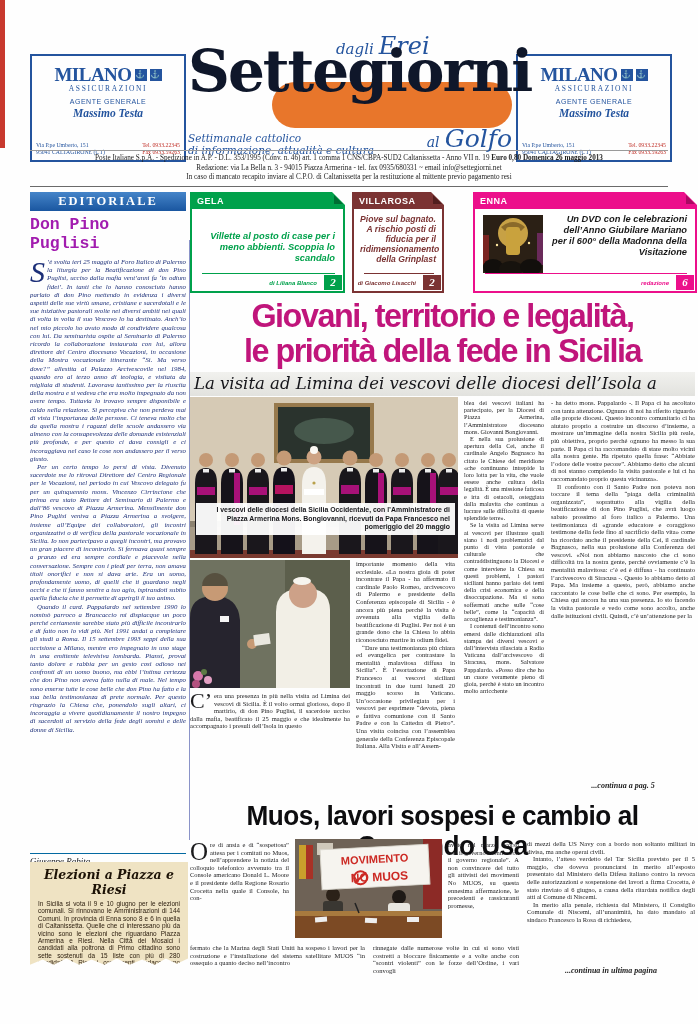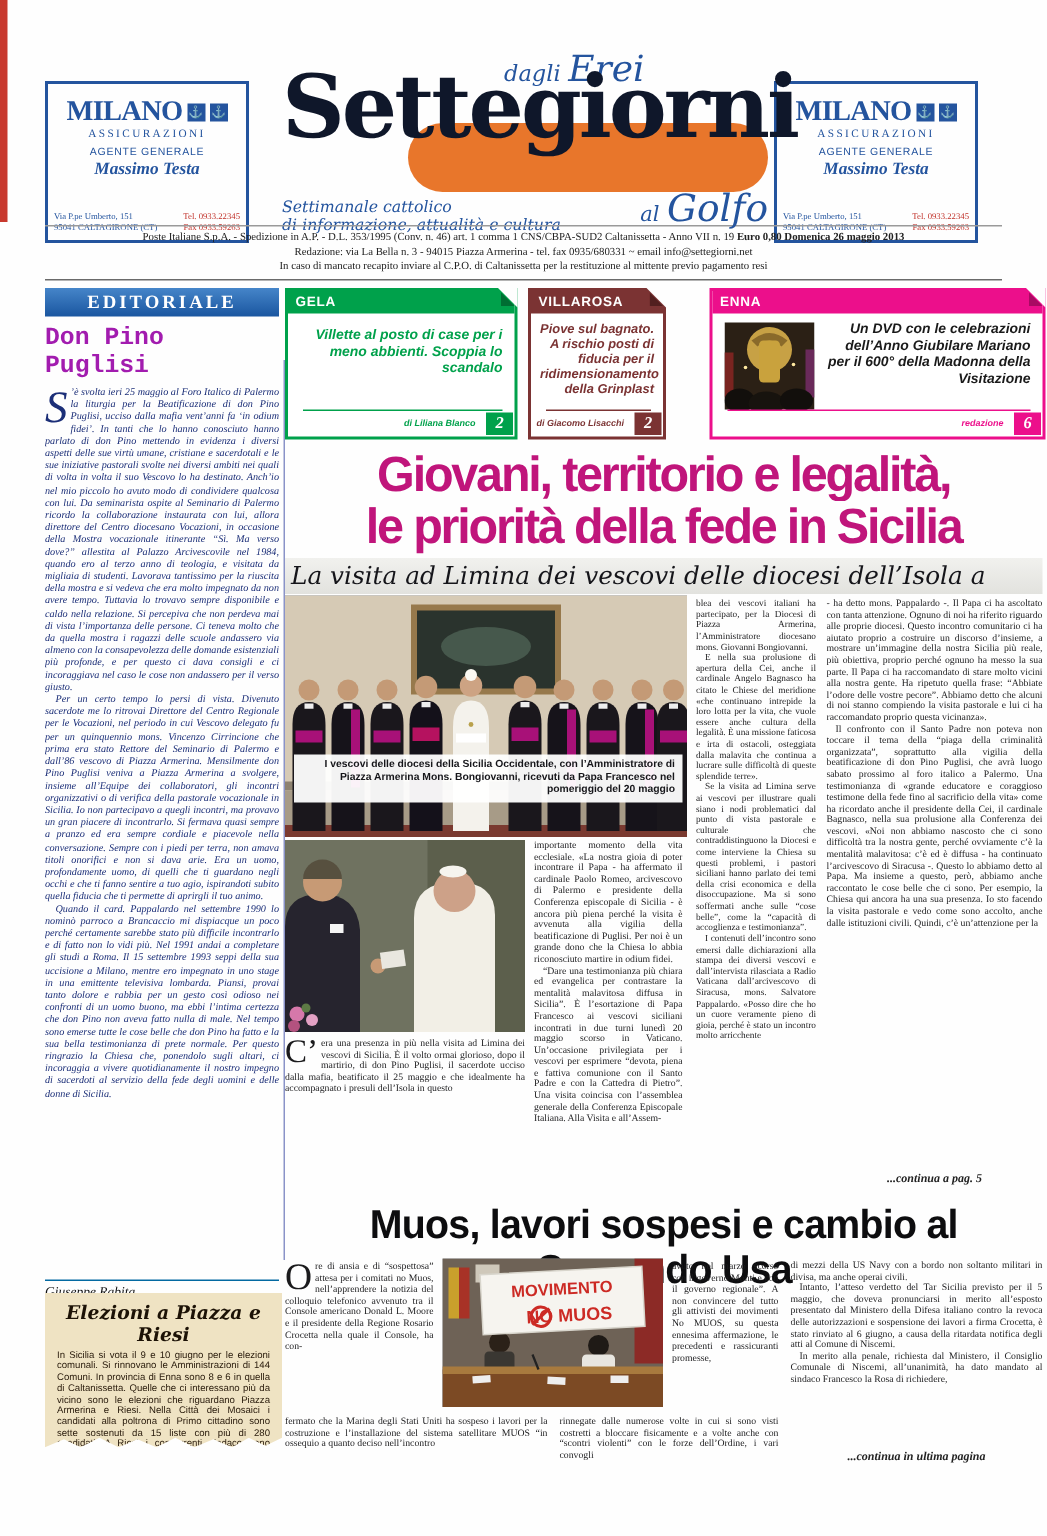--- a/index.html
+++ b/index.html
@@ -3,21 +3,21 @@
 <meta charset="utf-8">
 <style>
   html,body{margin:0;padding:0;background:#e9e9e7;}
   .page{position:relative;width:698px;height:1024px;margin:0 auto;background:#fefefe;
         font-family:"Liberation Serif",serif;overflow:hidden;color:#1a1a1a;}
 
   
   .red-strip{position:absolute;left:0;top:0;width:5px;height:148px;background:#c8392e;}
 
   
-  .adbox{position:absolute;top:54px;width:136px;height:108px;border:2px solid #24549E;
+  .adbox{position:absolute;top:54px;width:156px;height:108px;border:2px solid #24549E;
          box-sizing:border-box;text-align:center;color:#24549E;display:flex;flex-direction:column;}
   .ad-brandrow{display:flex;justify-content:center;align-items:center;gap:3px;margin-top:8px;}
   .ad-brand{font-family:"Liberation Serif",serif;font-weight:bold;font-size:19px;letter-spacing:-0.5px;}
   .anch{display:inline-block;width:12px;height:12px;background:#24549E;color:#fff;font-size:8px;
         line-height:12px;text-align:center;}
   .ad-sub{font-size:7.5px;font-weight:normal;letter-spacing:1.6px;margin-top:-2px;}
   .ad-role{font-family:"Liberation Sans",sans-serif;font-size:7px;margin-top:5px;letter-spacing:0.5px;}
   .ad-agent{font-style:italic;font-weight:bold;font-size:11.5px;margin-top:2px;}
   .ad-foot{margin-top:auto;display:flex;justify-content:space-between;padding:0 4px 4px;
            font-size:5.8px;line-height:7px;text-align:left;}
@@ -69,21 +69,21 @@
   .elect-foot{text-align:right;font-weight:bold;font-style:italic;font-size:7px;margin-top:2px;color:#1c1206;}
 
   
   .teaser{position:absolute;top:192px;height:101px;background:#fff;box-sizing:border-box;border:2px solid;}
   .t-head{height:15px;line-height:15px;color:#fff;font-family:"Liberation Sans",sans-serif;
           font-weight:bold;font-size:9px;padding-left:5px;letter-spacing:0.5px;}
   .fold-w{position:absolute;top:-2px;right:-2px;width:0;height:0;border-top:13px solid #fefefe;
           border-left:13px solid transparent;z-index:2;}
   .fold-d{position:absolute;top:1px;right:0;width:9px;height:9px;z-index:3;
           clip-path:polygon(0 0,100% 100%,0 100%);}
-  .t-body{padding:9px 8px 0;text-align:right;font-family:"Liberation Sans",sans-serif;
+  .t-body{padding:22px 8px 0;text-align:right;font-family:"Liberation Sans",sans-serif;
           font-weight:bold;font-style:italic;font-size:9.3px;line-height:11px;}
   .t-rule{position:absolute;left:10px;right:8px;bottom:17px;border-top:1px solid;}
   .t-byline{position:absolute;right:26px;bottom:5px;font-family:"Liberation Sans",sans-serif;
             font-weight:bold;font-style:italic;font-size:6px;}
   .t-page{position:absolute;right:1px;bottom:1px;width:18px;height:15px;color:#fff;text-align:center;
           line-height:15px;font-style:italic;font-weight:bold;font-size:11px;
           font-family:"Liberation Serif",serif;}
   .teaser.gela{left:190px;width:155px;border-color:#00A14B;} .teaser.gela .t-head{background:#00A14B;}
   .teaser.gela .t-body,.teaser.gela .t-byline{color:#00A14B;} .teaser.gela .t-rule{border-color:#00A14B;}
   .teaser.gela .t-page{background:#00A14B;} .teaser.gela .fold-d{background:#006e33;}

